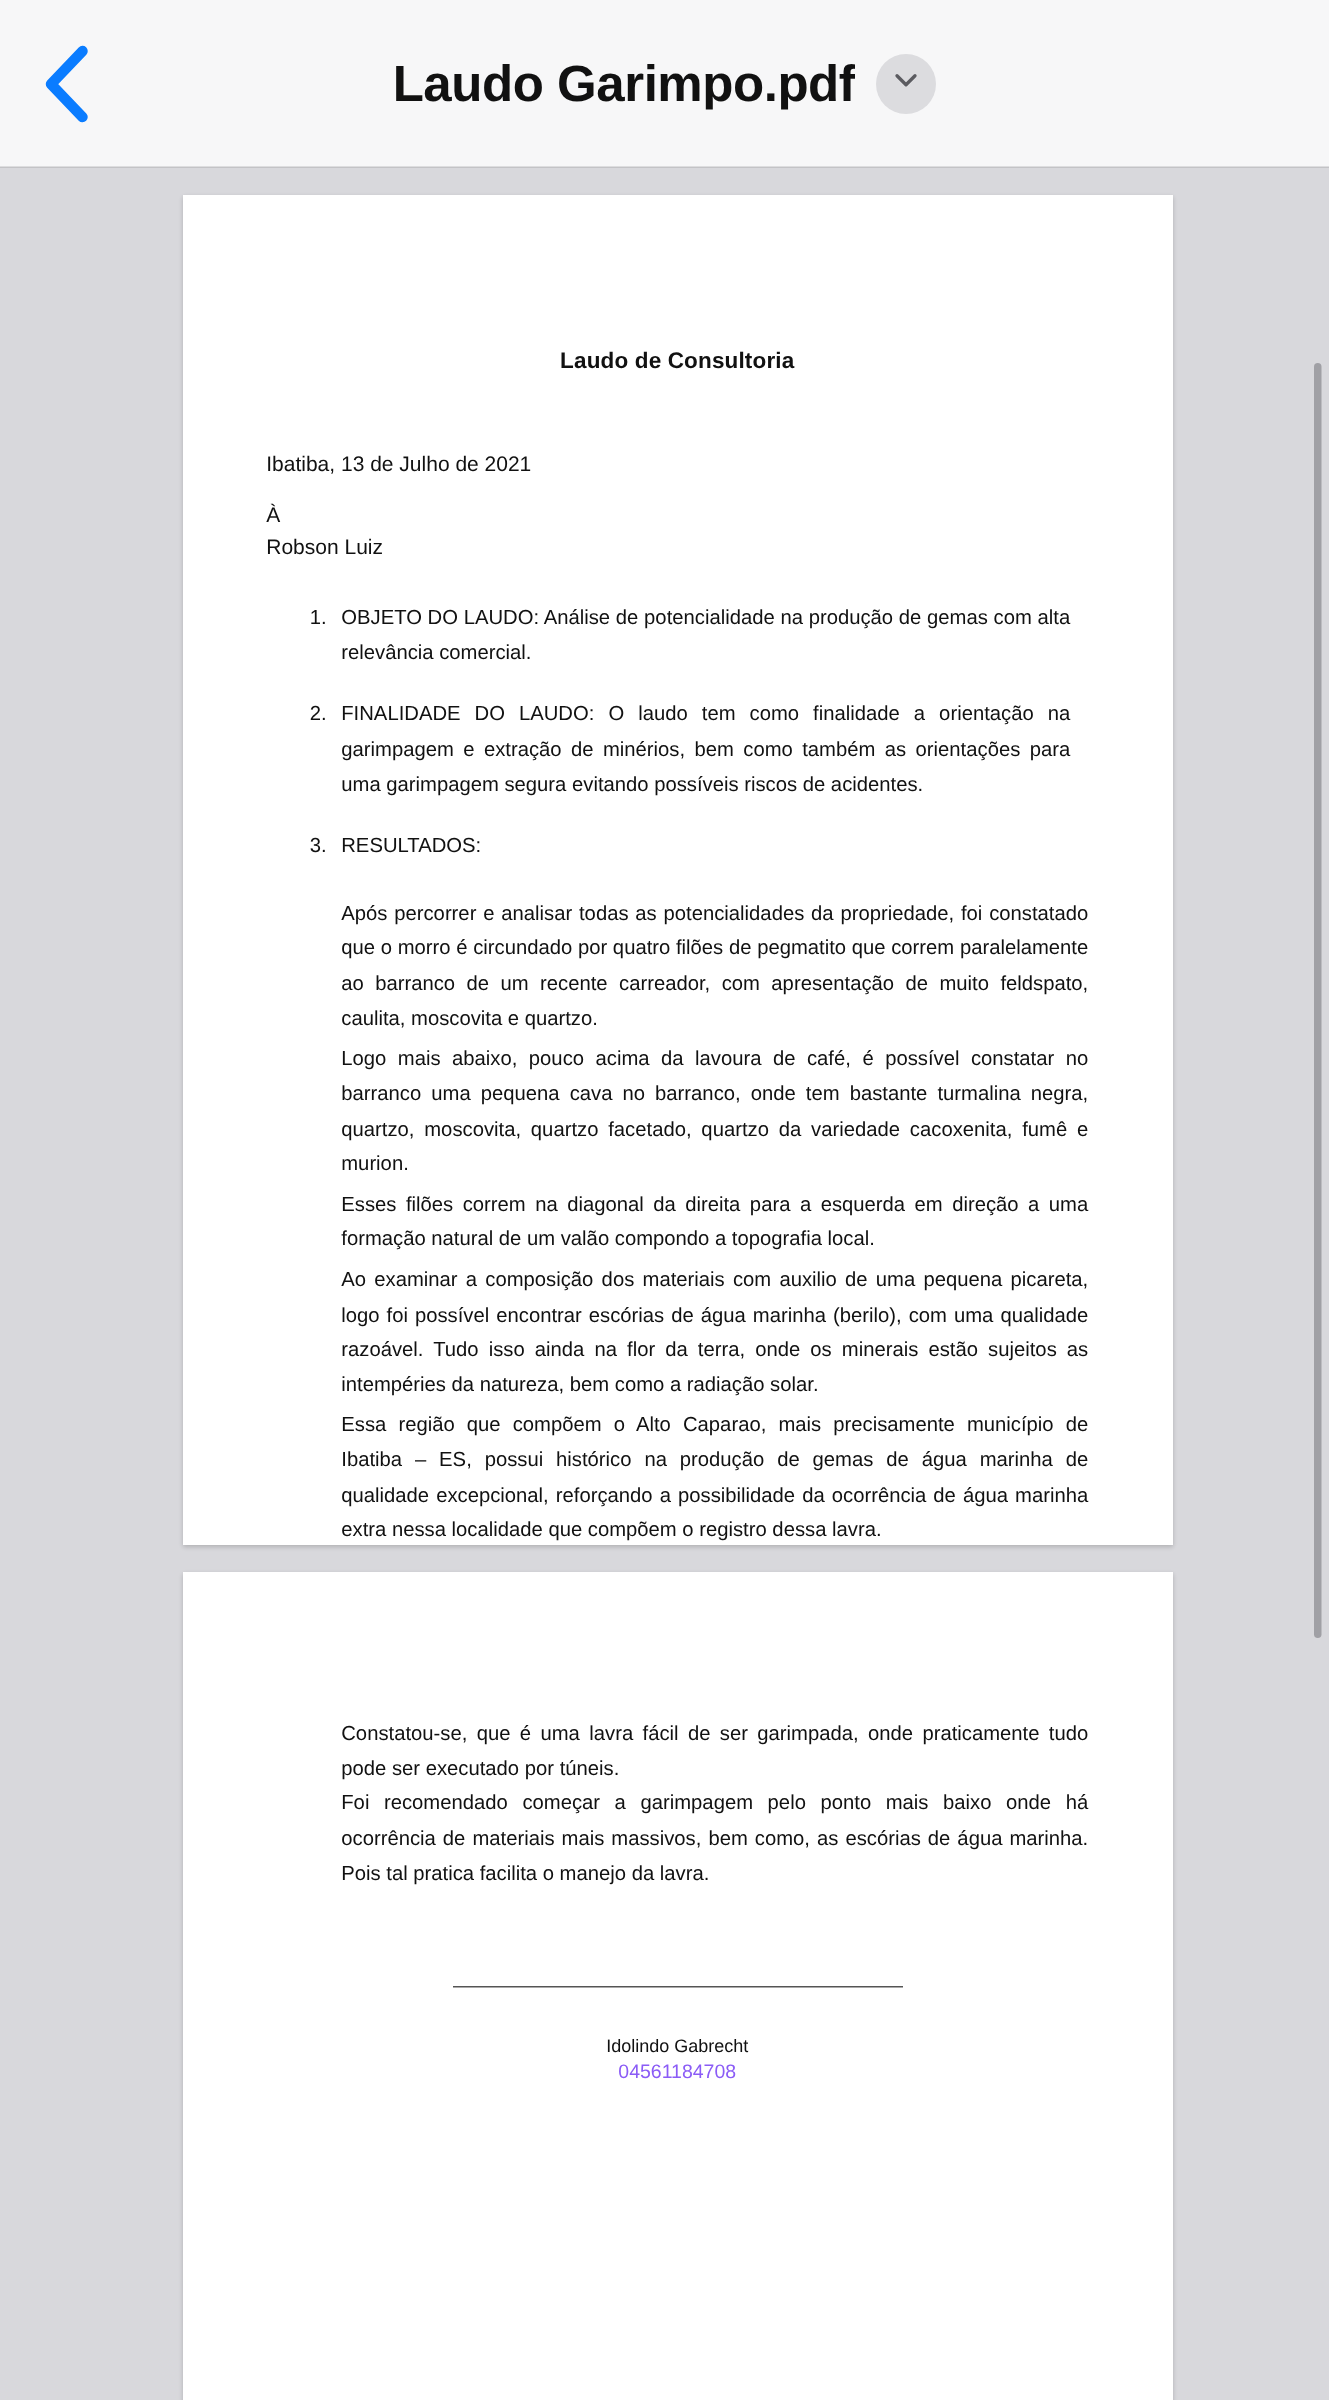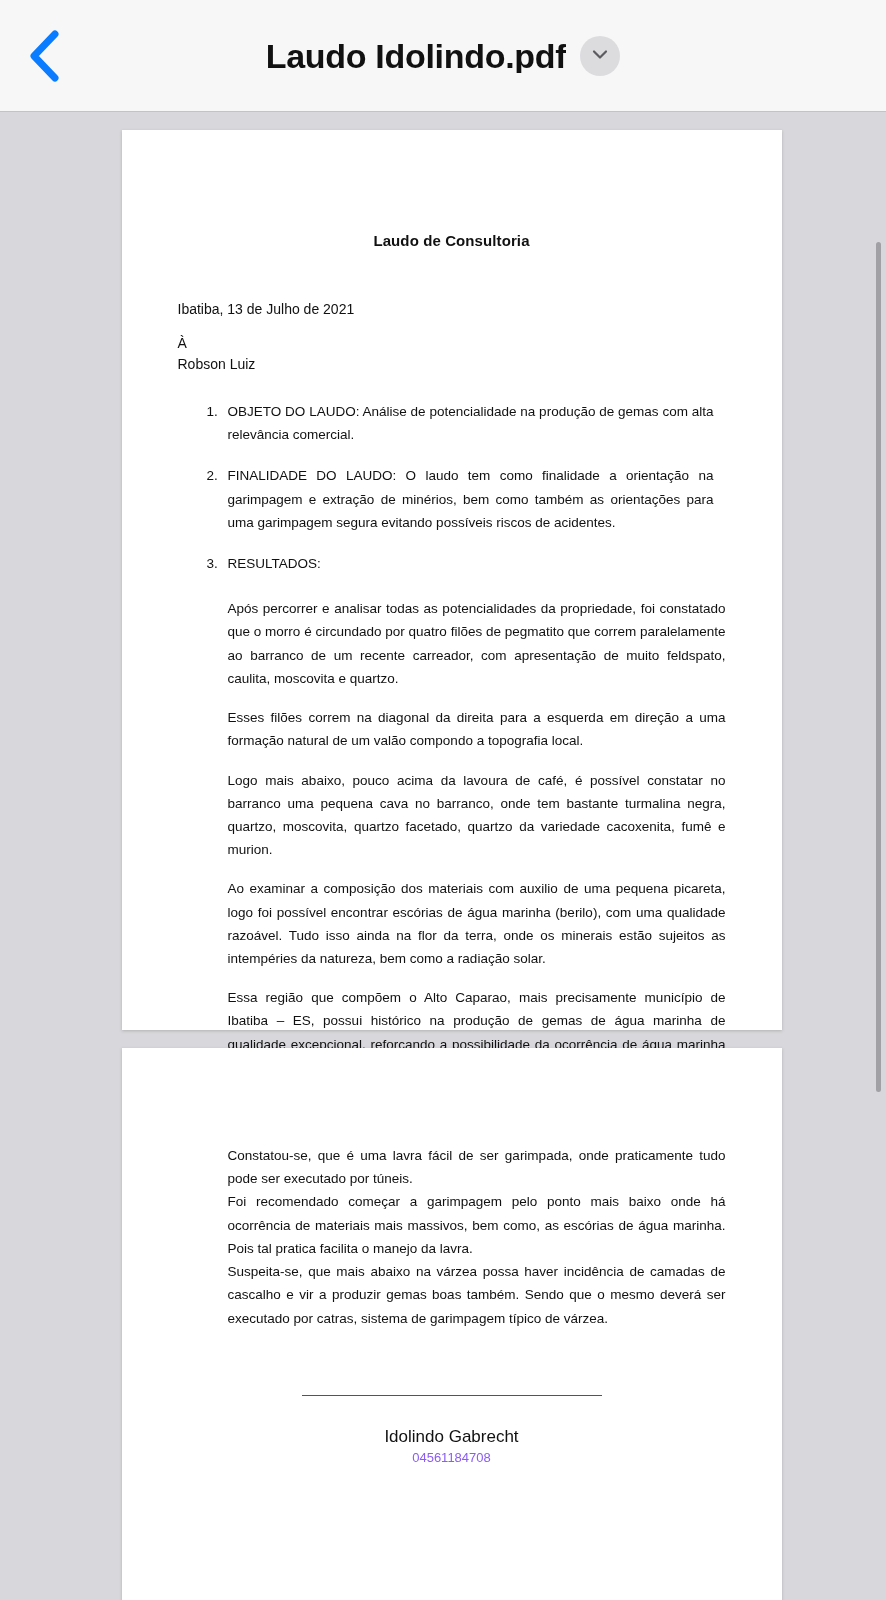--- a/index.html
+++ b/index.html
@@ -114,21 +114,21 @@
   }
   ol.items > li::marker { color: #111; }
   .item-label { font-weight: normal; }
 
   .results-body {
     margin: 22px 0 0 0;
     padding-left: 50px;
     padding-right: 0;
   }
   .results-body p {
-    margin: 16px 0 0 0;
+    margin: 4px 0 0 0;
     font-size: 13.5px;
     line-height: 1.72;
     color: #111;
     text-align: justify;
     text-justify: inter-word;
   }
   .p2-body {
     padding-left: 50px;
     padding-right: 0;
   }
@@ -145,21 +145,21 @@
     text-align: center;
   }
   .sig-line {
     display: inline-block;
     width: 300px;
     border-bottom: 1px solid #555;
     height: 1px;
   }
   .sig-name {
     margin-top: 26px;
-    font-size: 17px;
+    font-size: 12px;
     color: #111;
     line-height: 1.35;
     text-align: center;
   }
   .sig-doc {
     font-size: 13px;
     color: #8b5cf6;
     line-height: 1.35;
     text-align: center;
   }
@@ -185,21 +185,21 @@
 
     <div class="back-btn">
       <span>
         <svg width="34" height="54" viewBox="0 0 34 54" aria-hidden="true">
           <polyline points="28,5 7,27 28,49" fill="none" stroke="#0a7cff" stroke-width="7" stroke-linecap="round" stroke-linejoin="round"></polyline>
         </svg>
       </span>
     </div>
 
     <div class="title-wrap">
-      <div class="nav-title">Laudo Idolindo.pdf</div>
+      <div class="nav-title">Laudo Garimpo.pdf</div>
       <div class="chevron-btn">
         <span>
           <svg width="20" height="20" viewBox="0 0 20 20" aria-hidden="true">
             <polyline points="4,7.5 10,13.5 16,7.5" fill="none" stroke="#5b5b60" stroke-width="2.2" stroke-linecap="round" stroke-linejoin="round"></polyline>
           </svg>
         </span>
       </div>
     </div>
 
   </div>
@@ -223,40 +223,39 @@
         <li>
           <span class="item-label">FINALIDADE DO LAUDO: O laudo tem como finalidade a orientação na garimpagem e extração de minérios, bem como também as orientações para uma garimpagem segura evitando possíveis riscos de acidentes.</span>
         </li>
         <li>
           <span class="item-label">RESULTADOS:</span>
         </li>
       </ol>
 
       <div class="results-body">
         <p>Após percorrer e analisar todas as potencialidades da propriedade, foi constatado que o morro é circundado por quatro filões de pegmatito que correm paralelamente ao barranco de um recente carreador, com apresentação de muito feldspato, caulita, moscovita e quartzo.</p>
+        <p>Logo mais abaixo, pouco acima da lavoura de café, é possível constatar no barranco uma pequena cava no barranco, onde tem bastante turmalina negra, quartzo, moscovita, quartzo facetado, quartzo da variedade cacoxenita, fumê e murion.</p>
         <p>Esses filões correm na diagonal da direita para a esquerda em direção a uma formação natural de um valão compondo a topografia local.</p>
-        <p>Logo mais abaixo, pouco acima da lavoura de café, é possível constatar no barranco uma pequena cava no barranco, onde tem bastante turmalina negra, quartzo, moscovita, quartzo facetado, quartzo da variedade cacoxenita, fumê e murion.</p>
         <p>Ao examinar a composição dos materiais com auxilio de uma pequena picareta, logo foi possível encontrar escórias de água marinha (berilo), com uma qualidade razoável. Tudo isso ainda na flor da terra, onde os minerais estão sujeitos as intempéries da natureza, bem como a radiação solar.</p>
         <p>Essa região que compõem o Alto Caparao, mais precisamente município de Ibatiba – ES, possui histórico na produção de gemas de água marinha de qualidade excepcional, reforçando a possibilidade da ocorrência de água marinha extra nessa localidade que compõem o registro dessa lavra.</p>
       </div>
 
       <ol class="items" start="4">
         <li>
           <span class="item-label">CONCLUSÃO:</span>
         </li>
       </ol>
 
     </div>
 
     <div class="page page-2">
 
       <div class="p2-body">
         <p>Constatou-se, que é uma lavra fácil de ser garimpada, onde praticamente tudo pode ser executado por túneis.</p>
         <p>Foi recomendado começar a garimpagem pelo ponto mais baixo onde há ocorrência de materiais mais massivos, bem como, as escórias de água marinha. Pois tal pratica facilita o manejo da lavra.</p>
-        <p>Suspeita-se, que mais abaixo na várzea possa haver incidência de camadas de cascalho e vir a produzir gemas boas também. Sendo que o mesmo deverá ser executado por catras, sistema de garimpagem típico de várzea.</p>
       </div>
 
       <div class="sig-wrap">
         <span class="sig-line"></span>
         <div class="sig-name">Idolindo Gabrecht</div>
         <div class="sig-doc">04561184708</div>
       </div>
 
     </div>
 

